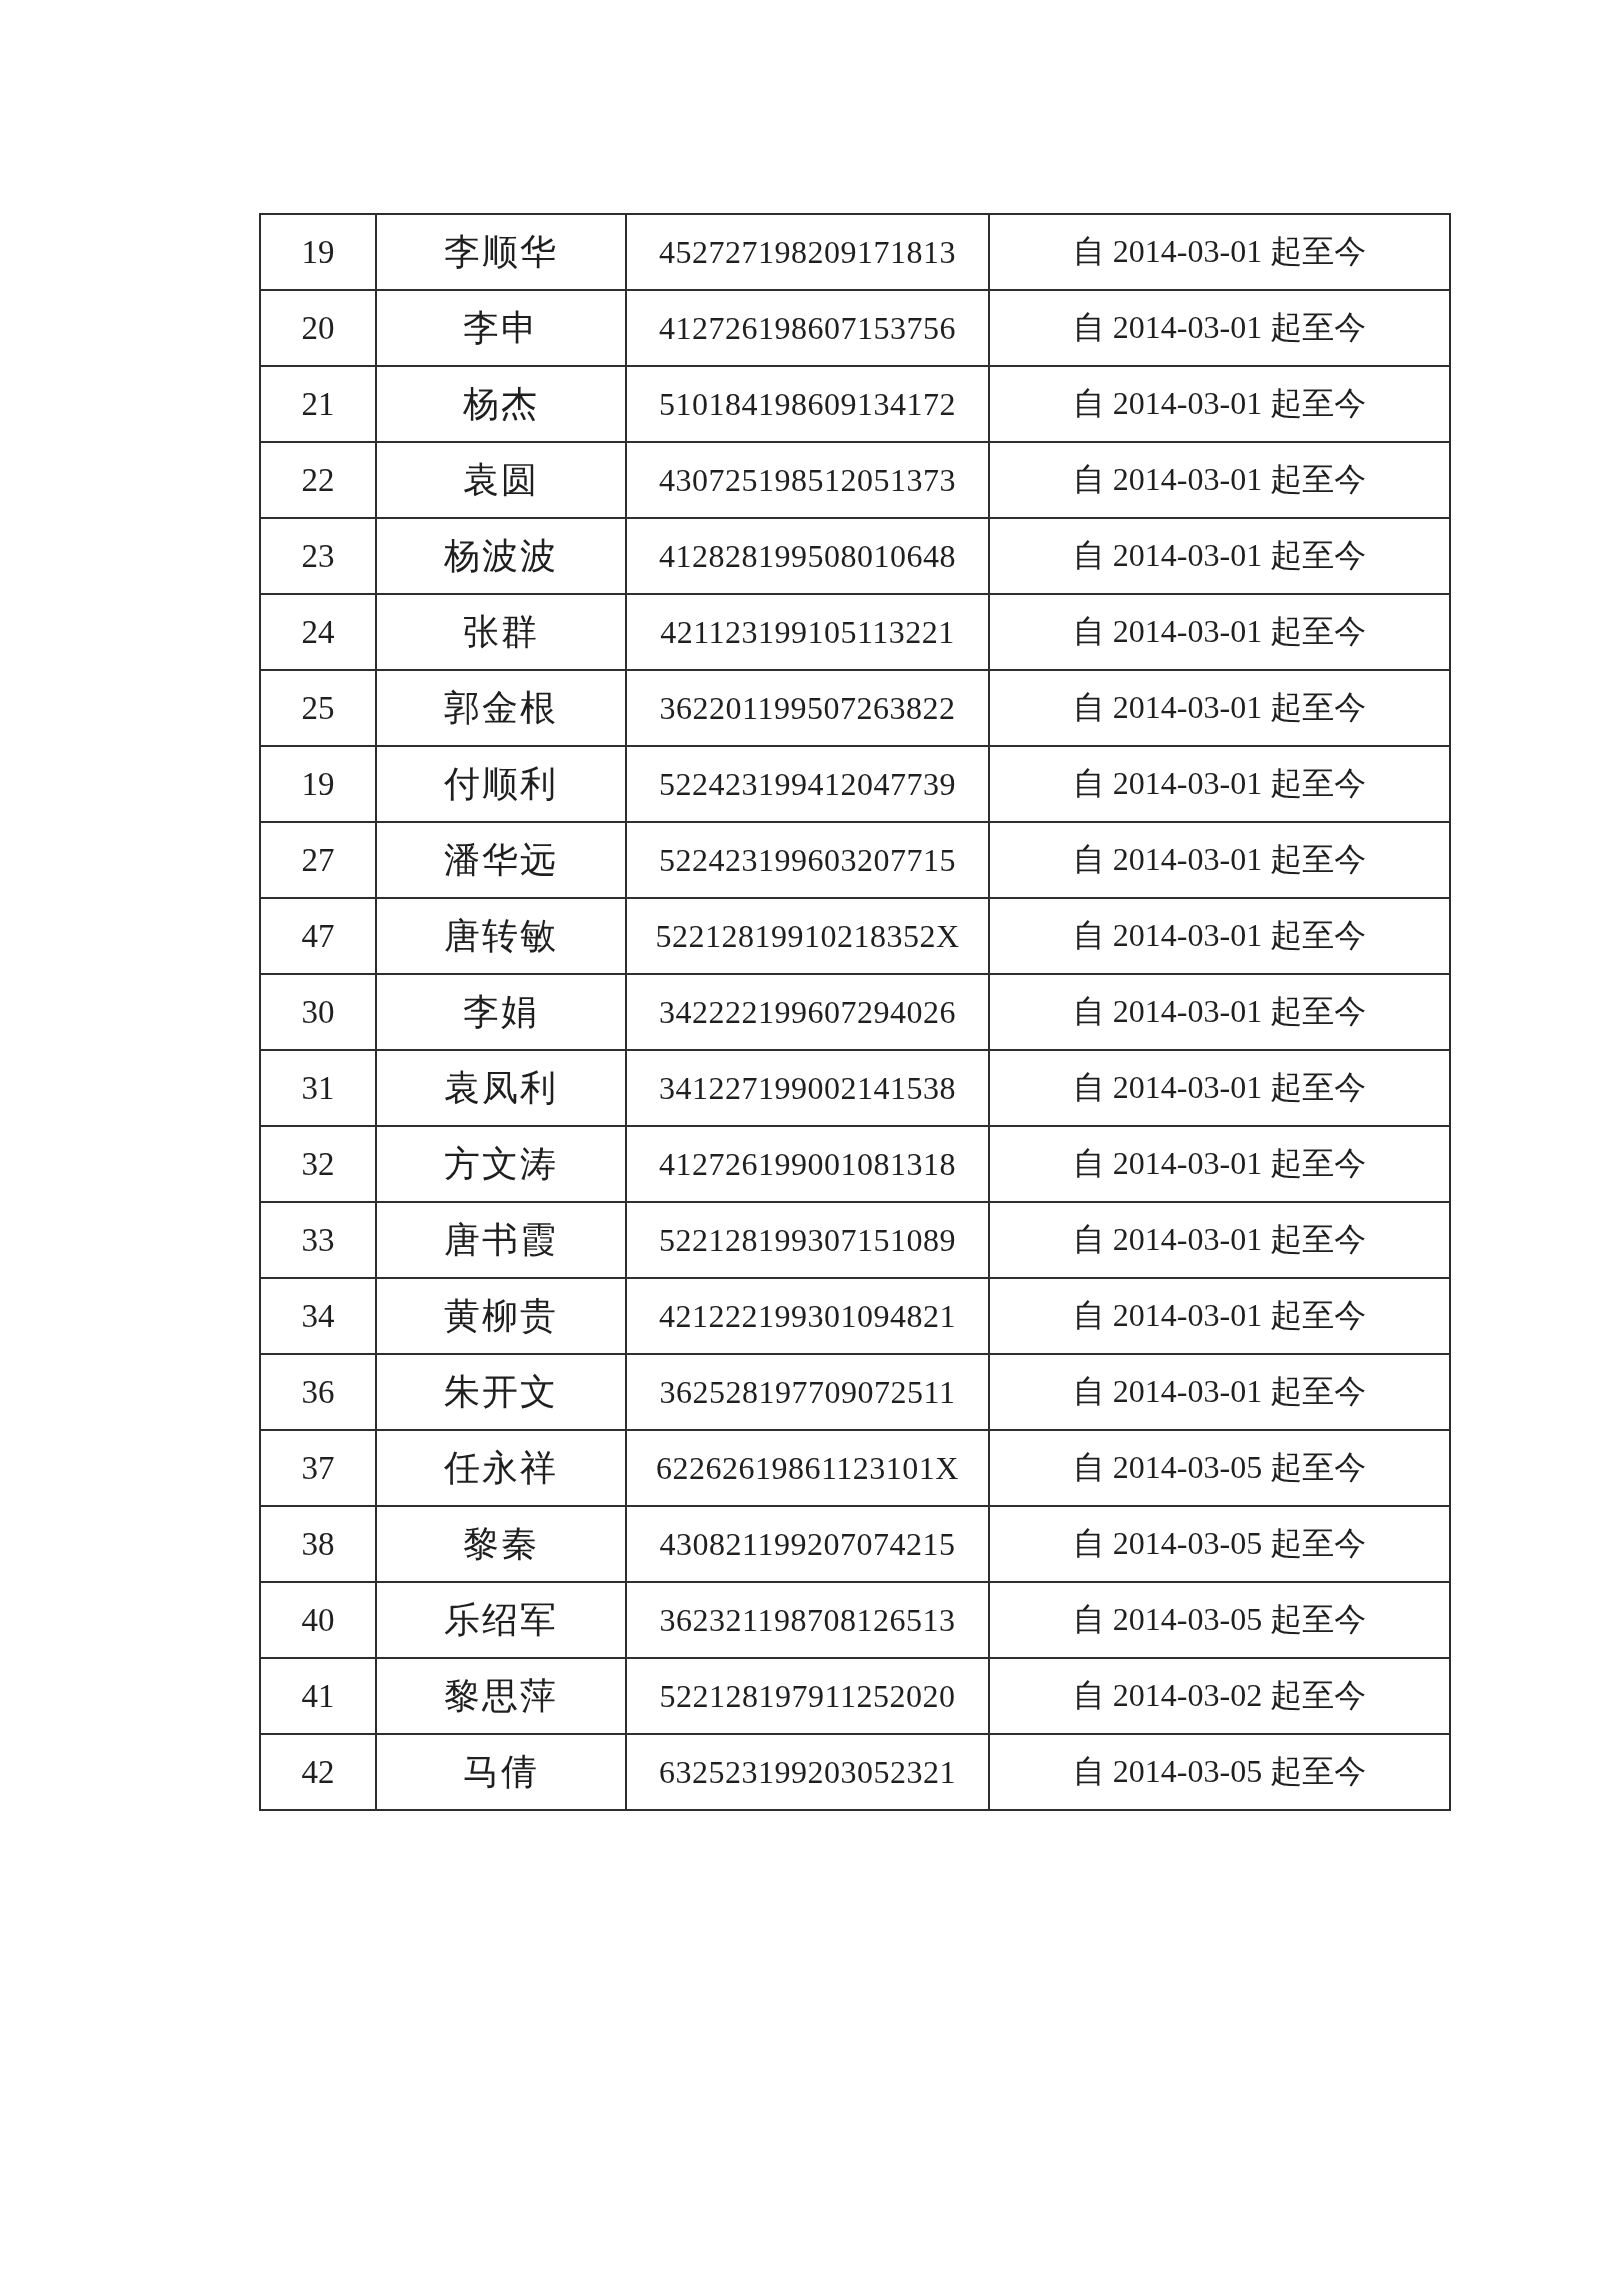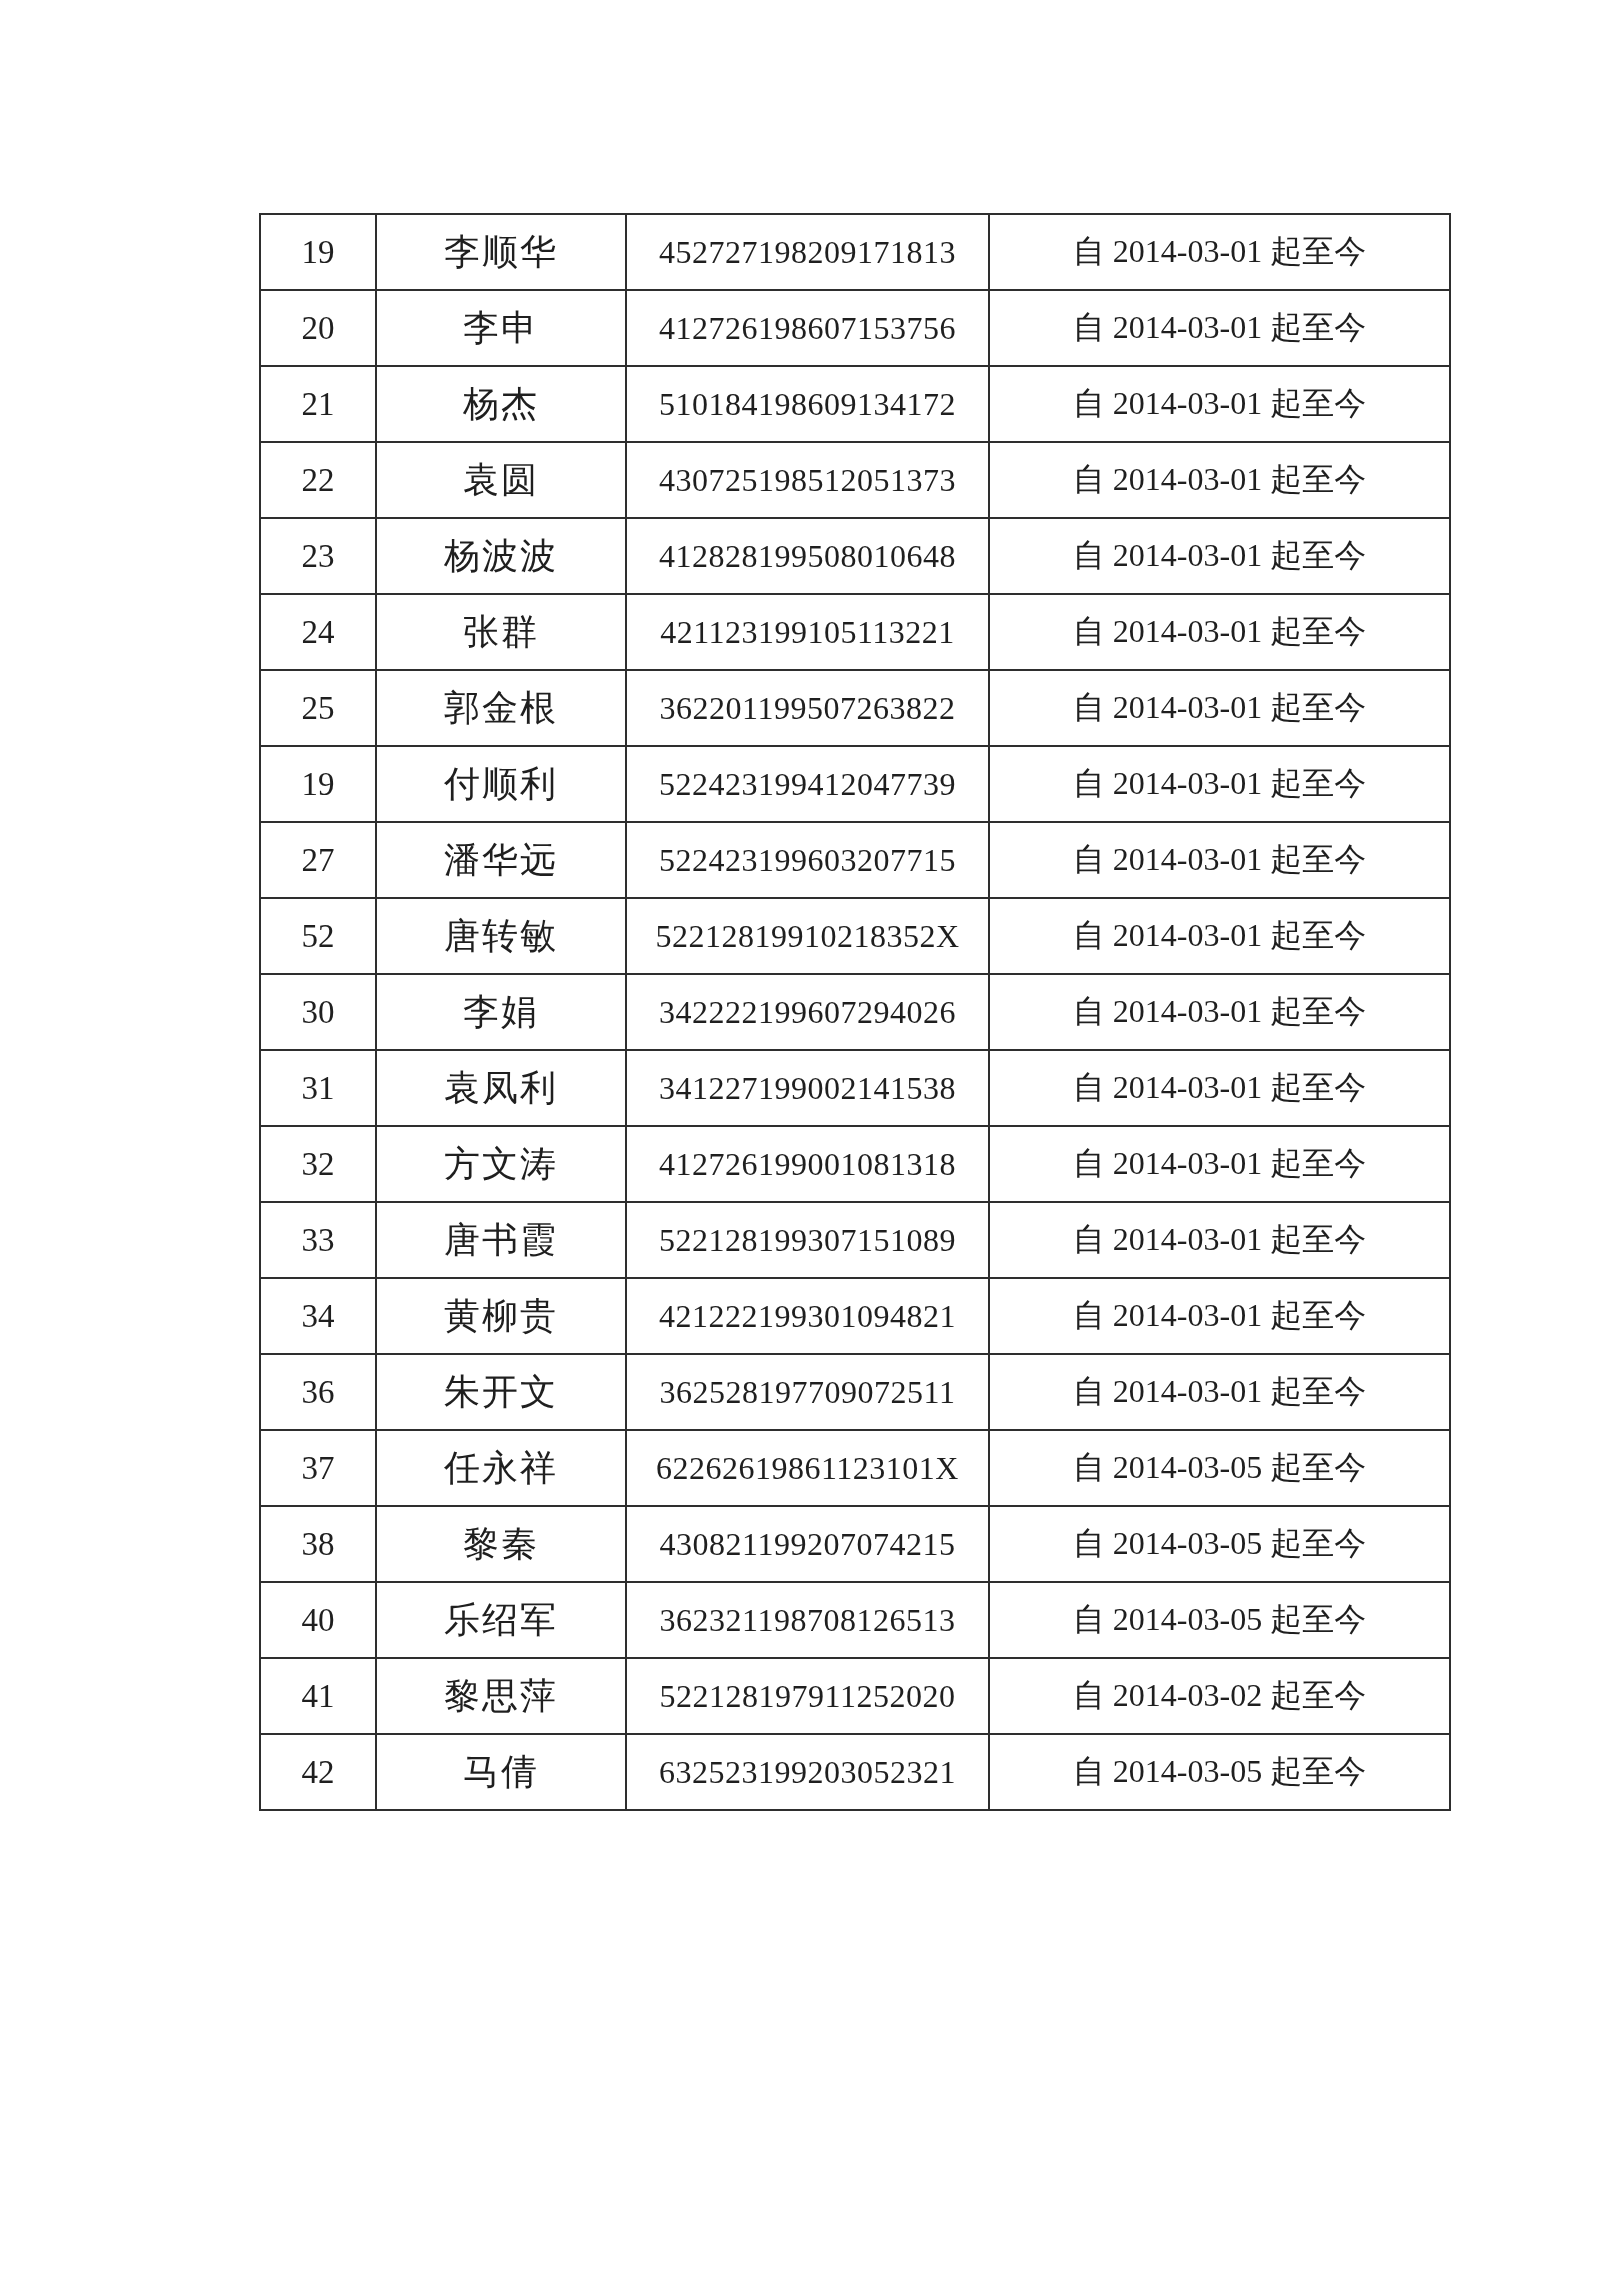--- a/index.html
+++ b/index.html
@@ -99,21 +99,21 @@
           <td class="id_number">522423199412047739</td>
           <td class="period">自 2014-03-01 起至今</td>
         </tr>
         <tr>
           <td class="no">27</td>
           <td class="name">潘华远</td>
           <td class="id_number">522423199603207715</td>
           <td class="period">自 2014-03-01 起至今</td>
         </tr>
         <tr>
-          <td class="no">52</td>
+          <td class="no">47</td>
           <td class="name">唐转敏</td>
           <td class="id_number">52212819910218352X</td>
           <td class="period">自 2014-03-01 起至今</td>
         </tr>
         <tr>
           <td class="no">30</td>
           <td class="name">李娟</td>
           <td class="id_number">342222199607294026</td>
           <td class="period">自 2014-03-01 起至今</td>
         </tr>

